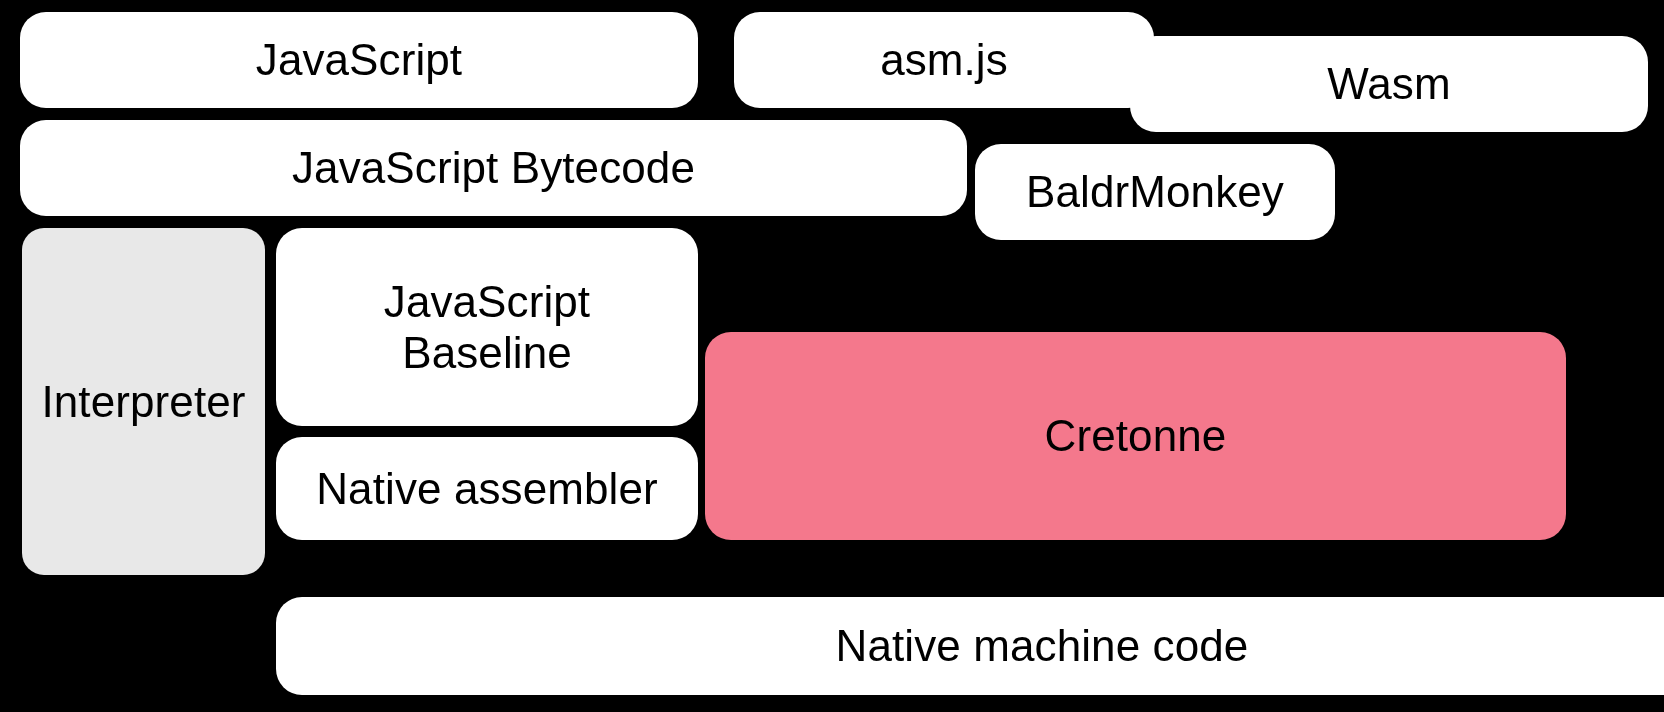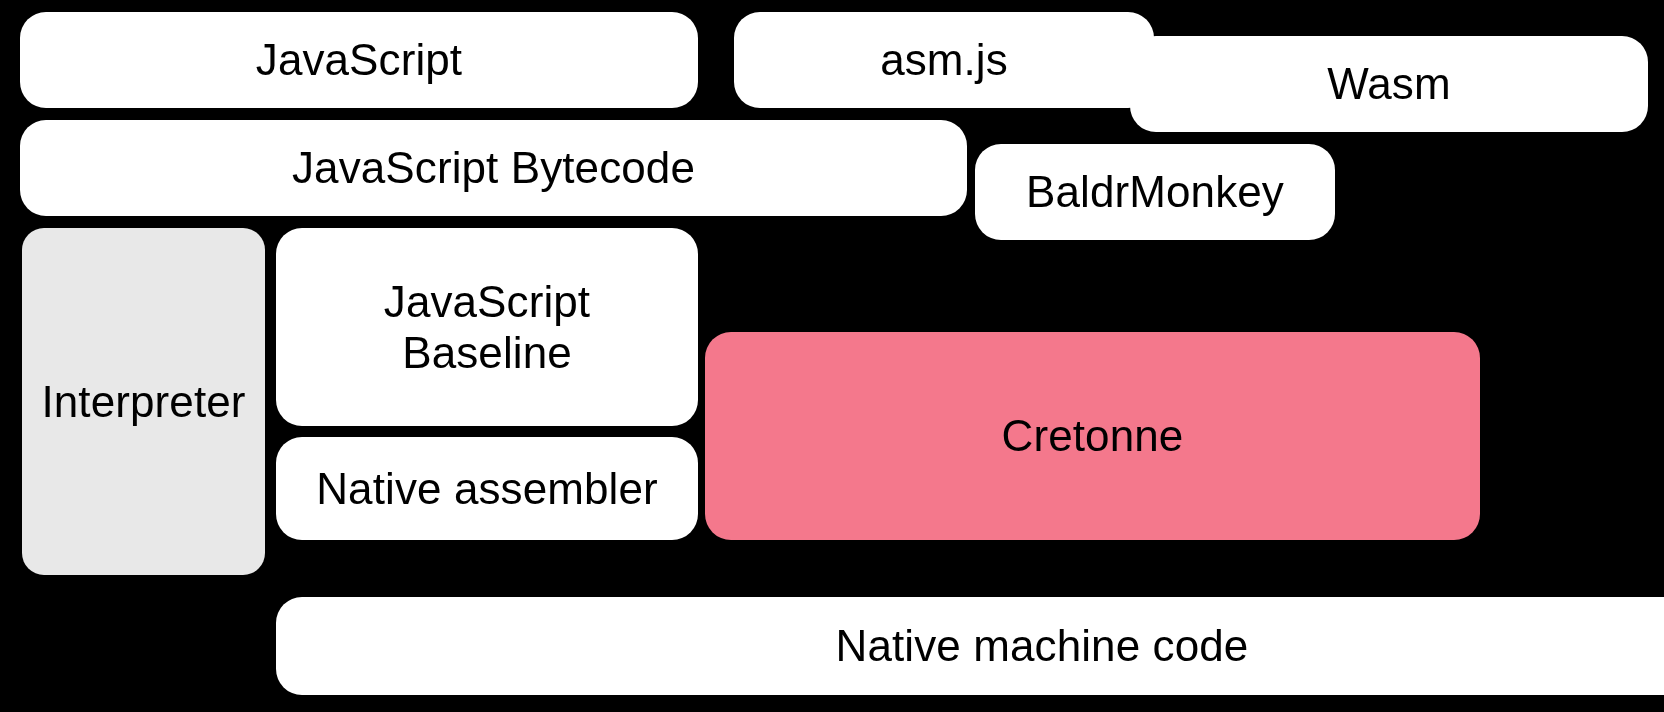--- a/index.html
+++ b/index.html
@@ -55,19 +55,19 @@
   <div class="node" style="left:20px; top:120px; width:947px; height:96px;">JavaScript Bytecode</div>
 
   <div class="node" style="left:975px; top:120px; width:360px; height:96px;margin-top:24px;">BaldrMonkey</div>
 
   <div class="node grey" style="left:22px; top:228px; width:243px; height:347px; border-radius:22px;">Interpreter</div>
 
   <div class="node" style="left:276px; top:228px; width:422px; height:198px;">JavaScript
 Baseline</div>
 
 
-  <div class="node pink" style="left:705px; top:332px; width:775px; height:208px;">Cretonne</div>
+  <div class="node pink" style="left:705px; top:332px; width:861px; height:208px;">Cretonne</div>
 
   <div class="node" style="left:276px; top:437px; width:422px; height:103px;">Native assembler</div>
 
   <div class="node" style="left:276px; top:549px; width:1532px; height:98px;margin-top:48px;">Native machine code</div>
 
 </div>
 
 </body></html>

